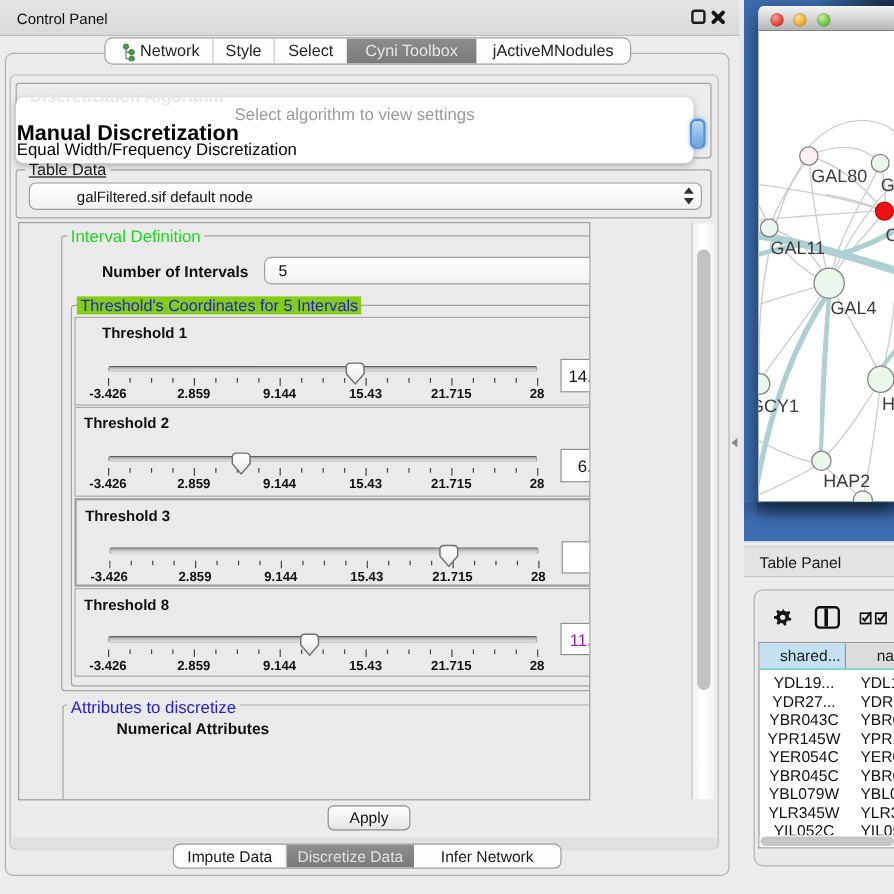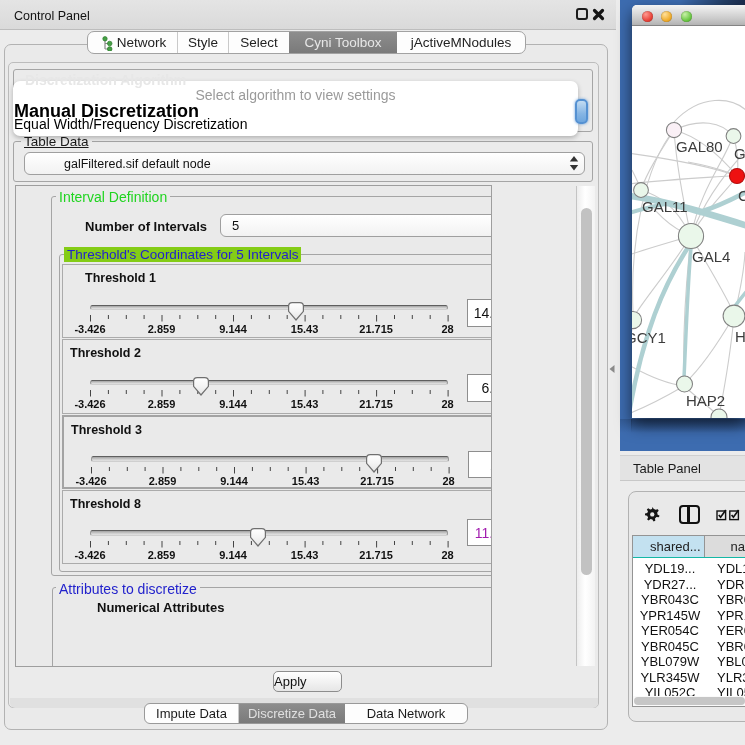--- a/index.html
+++ b/index.html
@@ -246,28 +246,28 @@
     </div>
 <div class="abs" style="left:36px;top:401px;width:491px;height:110px;border:1px solid #a5a5a5;border-radius:3px;"></div>
 <div class="fsl" style="left:40px;top:394.5px;font-size:14px;color:#2222cc;background:#eaeaea;">Attributes to discretize</div>
 <div class="abs" style="left:41px;top:414px;font-size:13px;font-weight:bold;color:#111;margin-left:40px;">Numerical Attributes</div>
 <div class="abs" style="left:503.5px;top:435.5px;width:8px;height:44.5px;background:#b7bcc0;border-radius:4px 4px 0 0;"></div>
 </div>
 
 <div class="abs" style="left:576px;top:186px;width:19px;height:480px;background:linear-gradient(90deg,#ededed,#ffffff 45%,#f3f3f3);border-left:1px solid #c4c4c4;"></div>
 <div class="abs" style="left:581px;top:208px;width:11px;height:367px;background:#c2c2c2;border-radius:5.5px;"></div>
 
-<div class="abs" style="left:273px;top:671px;width:69px;height:21px;background:linear-gradient(#ffffff,#e6e6e6);border:1px solid #8d8d8d;border-radius:5px;font-size:13px;color:#111;line-height:19px;">Apply</div>
+<div class="abs" style="left:273px;top:671px;width:69px;height:21px;background:linear-gradient(#ffffff,#e6e6e6);border:1px solid #8d8d8d;border-radius:5px;text-align:center;font-size:13px;color:#111;line-height:19px;">Apply</div>
 
 <div class="abs" style="left:9.5px;top:697.5px;width:588px;height:10px;background:#e0e0e0;border-radius:0 0 5px 5px;"></div>
 
 <div class="abs" style="left:144px;top:703px;width:324px;height:21px;background:#fdfdfd;border:1px solid #999;border-radius:6px;overflow:hidden;display:flex;font-size:13px;color:#1a1a1a;">
   <div style="width:94px;display:flex;align-items:center;justify-content:center;border-right:1px solid #c9c9c9;">Impute Data</div>
   <div style="width:106px;display:flex;align-items:center;justify-content:center;background:linear-gradient(#8d8d8d,#7a7a7a);color:#e0e0e0;">Discretize Data</div>
-  <div style="flex:1;display:flex;align-items:center;justify-content:center;">Data Network</div>
+  <div style="flex:1;display:flex;align-items:center;justify-content:center;">Infer Network</div>
 </div>
 
 <svg class="abs" style="left:608px;top:364px;" width="8" height="10">
     <path d="M6.5,1 L1.5,5 L6.5,9 Z" fill="#8a8a8a"></path>
   </svg>
 
 <div class="abs" style="left:620px;top:0;width:125px;height:451px;background:#3d6cb0;"></div>
 
 <div class="abs" style="left:632px;top:5px;width:113px;height:413px;background:#ffffff;border-top-left-radius:5px;box-shadow:0 7px 16px rgba(0,0,0,0.6);"></div>
 <div class="abs" style="left:680px;top:0;width:65px;height:5.5px;background:linear-gradient(90deg, rgba(0,0,0,0) 0%, rgba(0,0,0,0.4) 65%, rgba(5,5,15,0.62) 100%);"></div>

